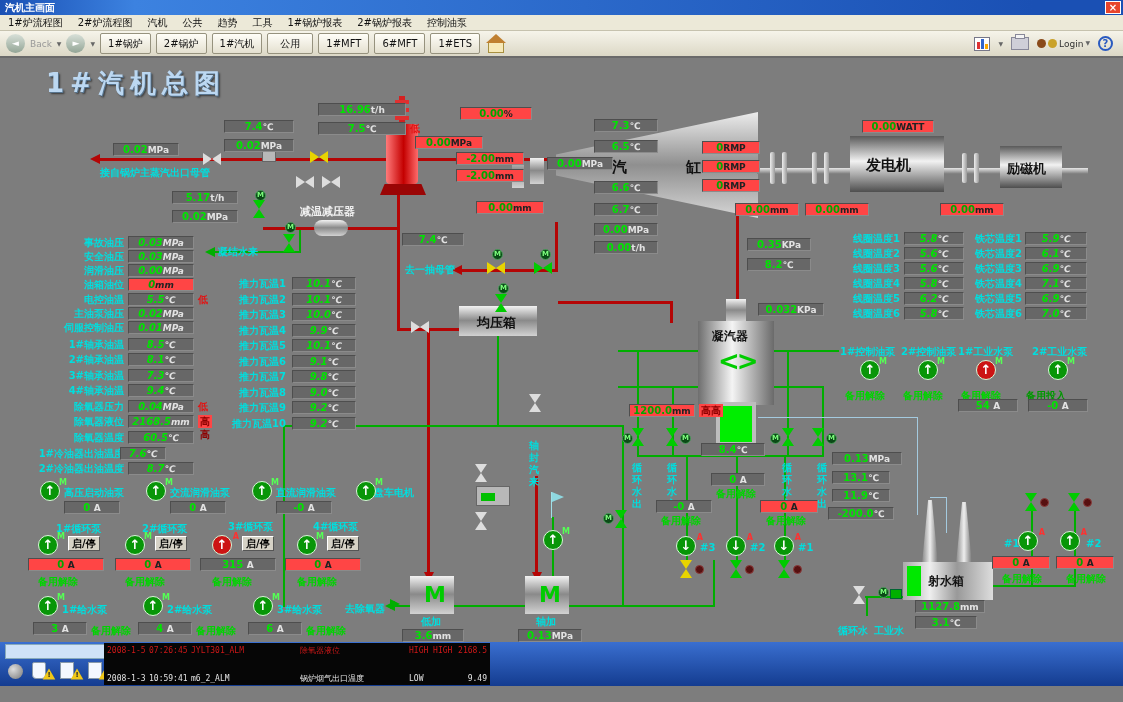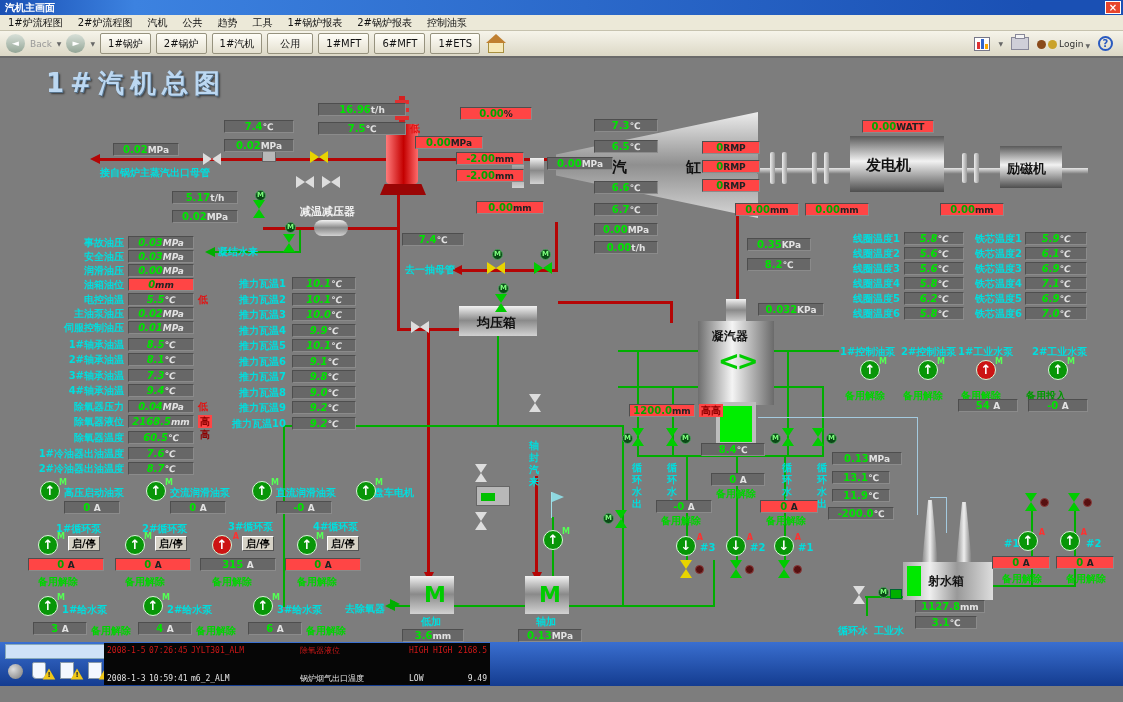--- a/index.html
+++ b/index.html
@@ -123,21 +123,21 @@
     <div class="ab" style="position:relative;margin-left:auto;display:flex;align-items:center;gap:8px;padding-right:10px">
       <div style="width:16px;height:14px;background:#fff;border:1px solid #778;position:relative">
           <i class="ab" style="left:2px;bottom:1px;width:3px;height:7px;background:#d33"></i>
           <i class="ab" style="left:6px;bottom:1px;width:3px;height:10px;background:#36c"></i>
           <i class="ab" style="left:10px;bottom:1px;width:3px;height:5px;background:#fa0"></i>
         </div>
       <span class="caret">▼</span>
       <div style="width:18px;height:13px;background:#cfcfd8;border:1px solid #889;position:relative">
           <i class="ab" style="left:3px;top:-4px;width:10px;height:5px;background:#f4f4f4;border:1px solid #889"></i>
         </div>
-      <div style="display:flex;align-items:flex-end;gap:2px">
+      <div style="display:flex;align-items:flex-start;gap:2px">
         <i style="width:9px;height:9px;border-radius:50%;background:#8a4a1a;display:inline-block"></i>
         <i style="width:9px;height:9px;border-radius:50%;background:#caa22a;display:inline-block"></i>
         <span style="font-size:9px;color:#333">Login</span>
         <span class="caret">▼</span>
       </div>
       <div style="width:15px;height:15px;border-radius:50%;border:2px solid #2a5ac0;color:#2a5ac0;font-size:10px;font-weight:bold;text-align:center;line-height:11px">?</div>
     </div>
   </div>
 
   <div class="cv">
@@ -402,21 +402,21 @@
         <span class="rl" style="left:0;width:124px">除氧器液位</span>
         <span class="vb" style="left:128px;top:0;width:66px"><i>2168.5</i><i class="u">mm</i></span>
         <span class="tag2" style="left:198px;top:0">高高</span>
       </div>
     <div class="row" style="left:0;top:373px">
         <span class="rl" style="left:0;width:124px">除氧器温度</span>
         <span class="vb" style="left:128px;top:0;width:66px"><i>60.5</i><i class="u">℃</i></span>
       </div>
     <div class="row" style="left:0;top:389px">
         <span class="rl" style="left:0;width:124px">1#冷油器出油温度</span>
-        <span class="vb" style="left:128px;top:0;width:66px"><i>7.6</i><i class="u">℃</i></span>
+        <span class="vb" style="left:120px;top:0;width:46px"><i>7.6</i><i class="u">℃</i></span>
       </div>
     <div class="row" style="left:0;top:404px">
         <span class="rl" style="left:0;width:124px">2#冷油器出油温度</span>
         <span class="vb" style="left:128px;top:0;width:66px"><i>8.7</i><i class="u">℃</i></span>
       </div>
 
     <div class="row" style="left:216px;top:219px">
         <span class="rl" style="left:0;width:70px">推力瓦温1</span>
         <span class="vb" style="left:76px;top:0;width:64px"><i>10.1</i><i class="u">℃</i></span>
       </div>

